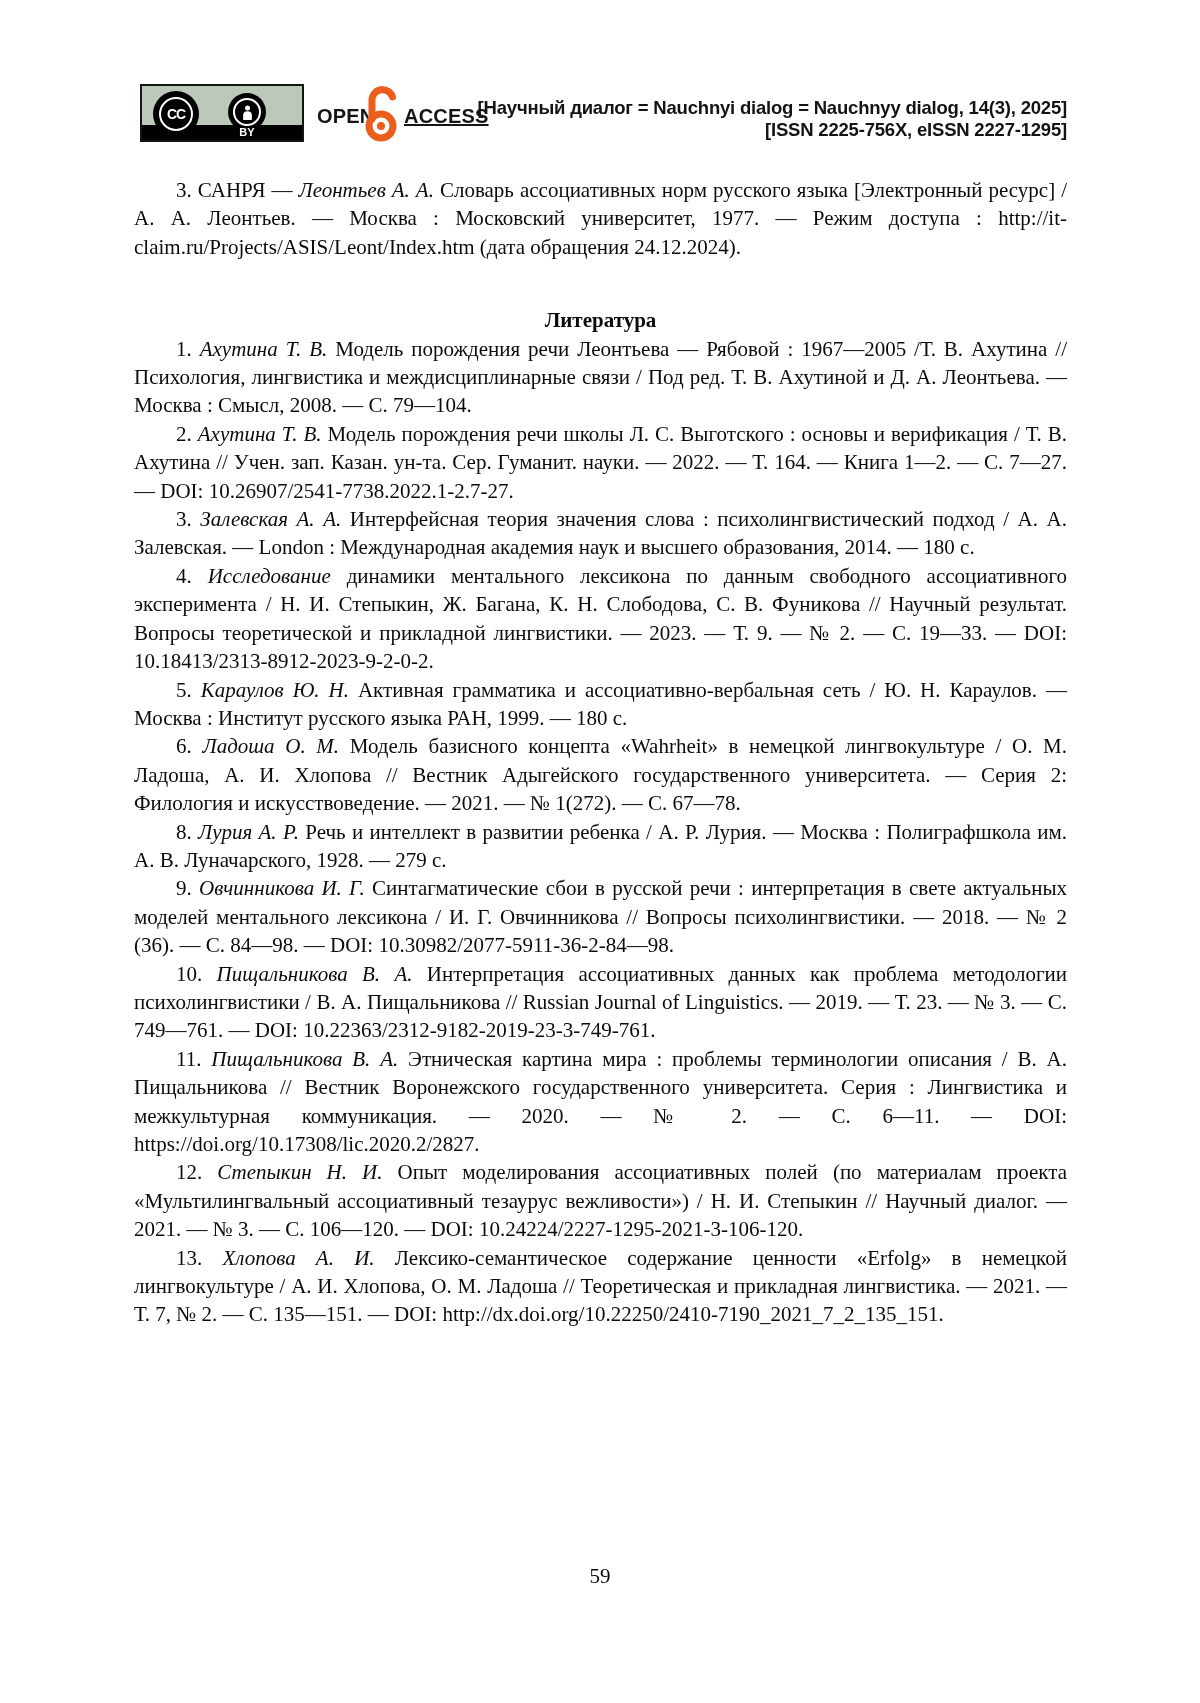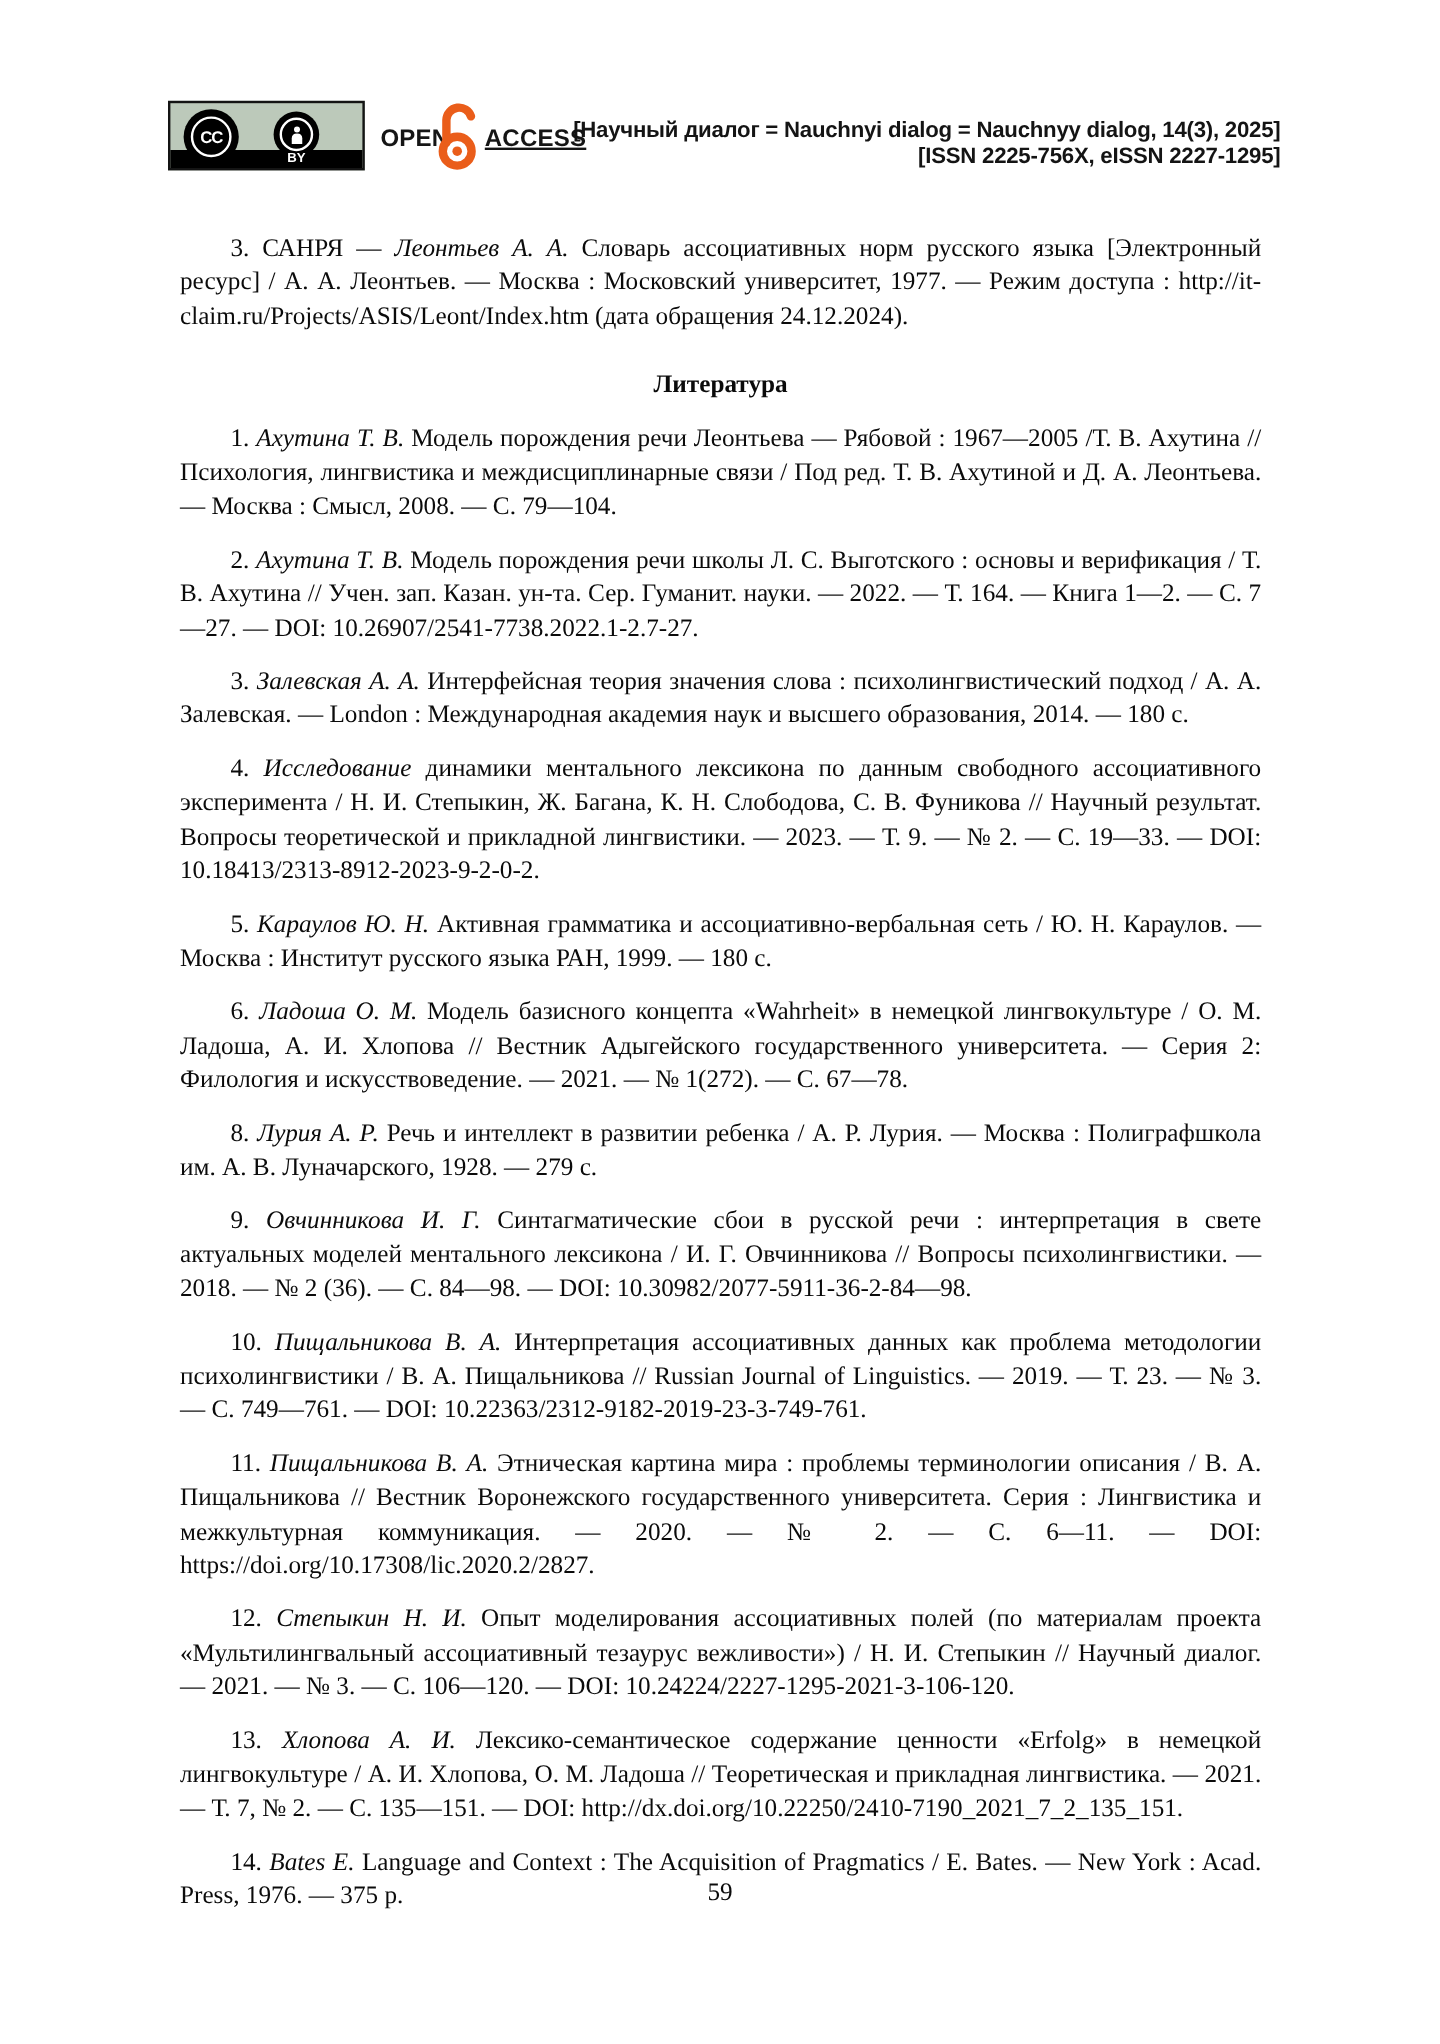--- a/index.html
+++ b/index.html
@@ -59,25 +59,25 @@
   }
 
   
   .textblock{
     position:absolute;left:134px;top:176px;width:933px;
     font-size:21px;line-height:28.4px;
     text-align:justify;
     overflow-wrap:break-word;
     hyphens:auto;
   }
-  .textblock p.ref{margin:16px;text-indent:42px;}
+  .textblock p.ref{margin:0;text-indent:42px;}
   .it{font-style:italic;}
   h3.lit{
     font-size:21px;font-weight:bold;text-align:center;
-    margin:29px 0 0 0;text-indent:0;
+    margin:45px 0 0 0;text-indent:0;
   }
 
   .pagenum{
     position:absolute;left:0;top:1562px;width:100%;
     text-align:center;font-size:21px;line-height:28px;
   }
 </style>
 </head>
 <body>
 
@@ -123,19 +123,18 @@
         <p class="ref"><span>3. </span><span class="it">Залевская А. А.</span><span> Интерфейсная теория значения слова : психолингвистический подход / А. А. Залевская. — London : Международная академия наук и высшего образования, 2014. — 180 с.</span></p>
         <p class="ref"><span>4. </span><span class="it">Исследование</span><span> динамики ментального лексикона по данным свободного ассоциативного эксперимента / Н. И. Степыкин, Ж. Багана, К. Н. Слободова, С. В. Фуникова // Научный результат. Вопросы теоретической и прикладной лингвистики. — 2023. — Т. 9. — № 2. — С. 19—33. — DOI: 10.18413/2313-8912-2023-9-2-0-2.</span></p>
         <p class="ref"><span>5. </span><span class="it">Караулов Ю. Н.</span><span> Активная грамматика и ассоциативно-вербальная сеть / Ю. Н. Караулов. — Москва : Институт русского языка РАН, 1999. — 180 с.</span></p>
         <p class="ref"><span>6. </span><span class="it">Ладоша О. М.</span><span> Модель базисного концепта «Wahrheit» в немецкой лингвокультуре / О. М. Ладоша, А. И. Хлопова // Вестник Адыгейского государственного университета. — Серия 2: Филология и искусствоведение. — 2021. — № 1(272). — С. 67—78.</span></p>
         <p class="ref"><span>8. </span><span class="it">Лурия А. Р.</span><span> Речь и интеллект в развитии ребенка / А. Р. Лурия. — Москва : Полиграфшкола им. А. В. Луначарского, 1928. — 279 с.</span></p>
         <p class="ref"><span>9. </span><span class="it">Овчинникова И. Г.</span><span> Синтагматические сбои в русской речи : интерпретация в свете актуальных моделей ментального лексикона / И. Г. Овчинникова // Вопросы психолингвистики. — 2018. — № 2 (36). — С. 84—98. — DOI: 10.30982/2077-5911-36-2-84—98.</span></p>
         <p class="ref"><span>10. </span><span class="it">Пищальникова В. А.</span><span> Интерпретация ассоциативных данных как проблема методологии психолингвистики / В. А. Пищальникова // Russian Journal of Linguistics. — 2019. — Т. 23. — № 3. — С. 749—761. — DOI: 10.22363/2312-9182-2019-23-3-749-761.</span></p>
         <p class="ref"><span>11. </span><span class="it">Пищальникова В. А.</span><span> Этническая картина мира : проблемы терминологии описания / В. А. Пищальникова // Вестник Воронежского государственного университета. Серия : Лингвистика и межкультурная коммуникация. — 2020. — № 2. — С. 6—11. — DOI: https://doi.org/10.17308/lic.2020.2/2827.</span></p>
         <p class="ref"><span>12. </span><span class="it">Степыкин Н. И.</span><span> Опыт моделирования ассоциативных полей (по материалам проекта «Мультилингвальный ассоциативный тезаурус вежливости») / Н. И. Степыкин // Научный диалог. — 2021. — № 3. — С. 106—120. — DOI: 10.24224/2227-1295-2021-3-106-120.</span></p>
         <p class="ref"><span>13. </span><span class="it">Хлопова А. И.</span><span> Лексико-семантическое содержание ценности «Erfolg» в немецкой лингвокультуре / А. И. Хлопова, О. М. Ладоша // Теоретическая и прикладная лингвистика. — 2021. — Т. 7, № 2. — С. 135—151. — DOI: http://dx.doi.org/10.22250/2410-7190_2021_7_2_135_151.</span></p>
-        <p class="ref"><span>14. </span><span class="it">Bates E.</span><span> Language and Context : The Acquisition of Pragmatics / E. Bates. — New York : Acad. Press, 1976. — 375 p.</span></p>
       </div>
   </div>
 
   <div class="pagenum">59</div>
 
 </div>
 
 </body></html>

